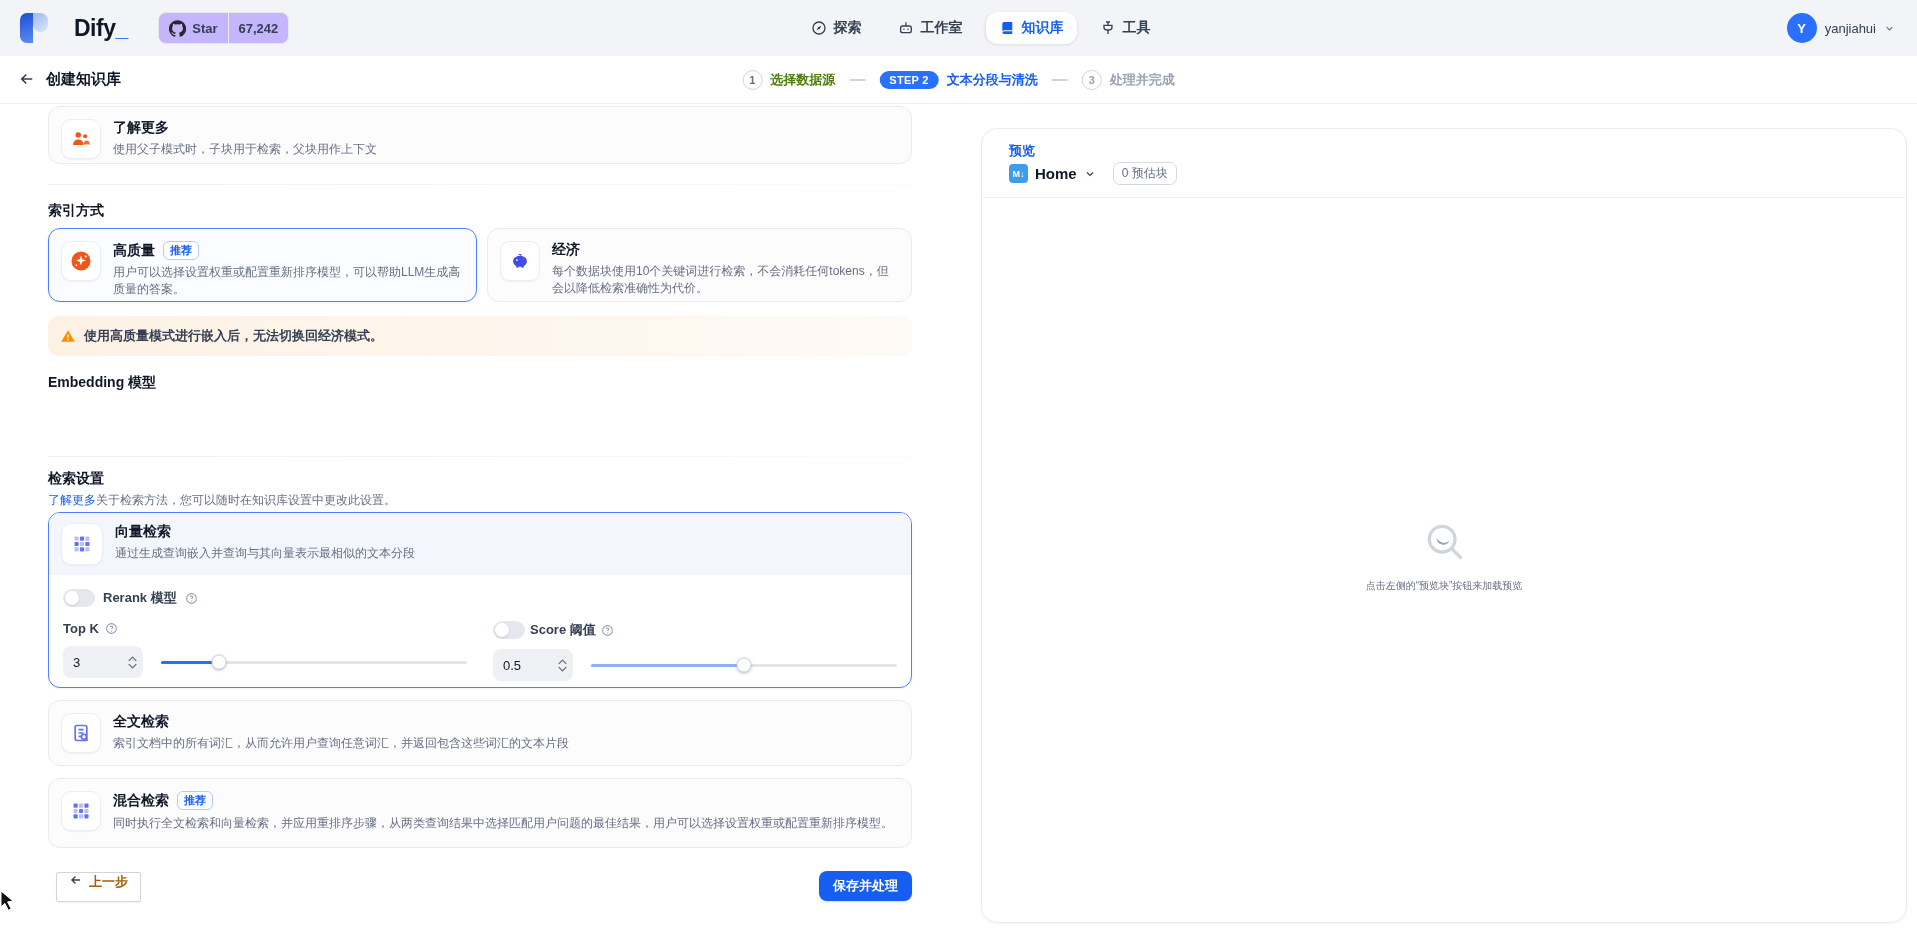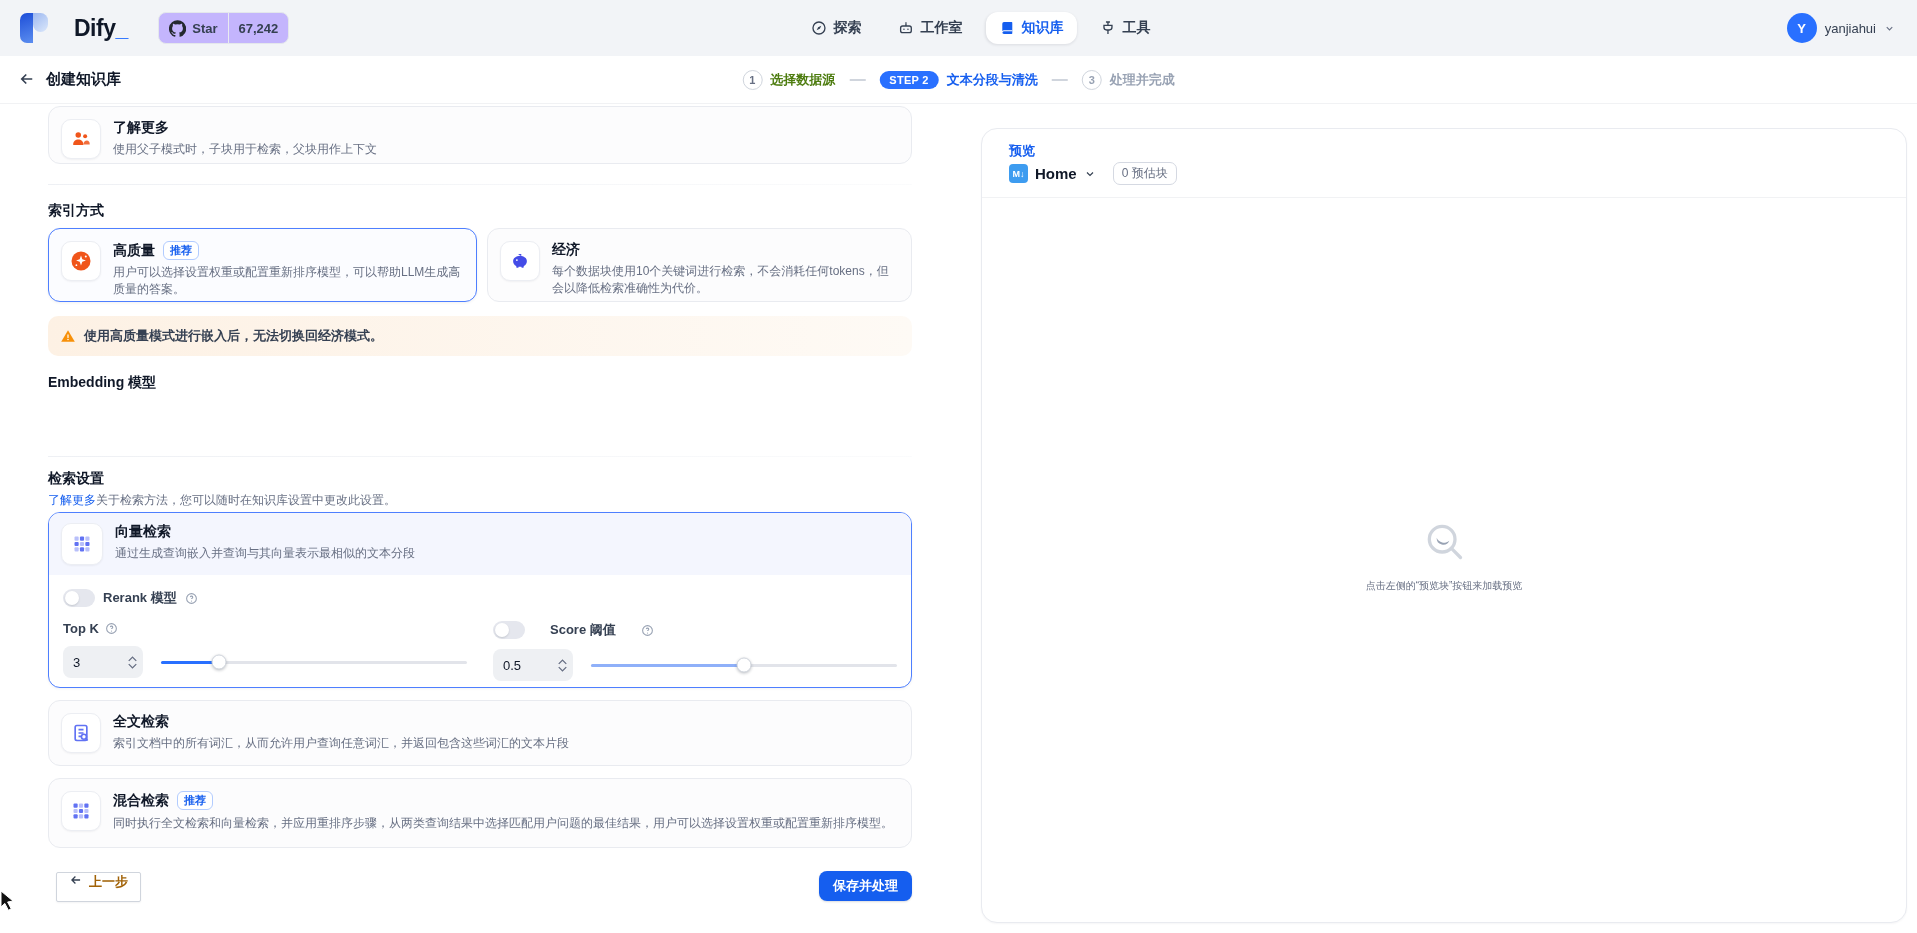--- a/index.html
+++ b/index.html
@@ -345,21 +345,21 @@
             </div>
             <div class="slider">
               <div class="track"></div>
               <div class="fill" style="width: 19%;"></div>
               <div class="handle" style="left: 19%;"></div>
             </div>
           </div>
         </div>
 
         <div style="flex:1;">
-          <div style="display:flex; align-items:center; gap:25px;">
+          <div style="display:flex; align-items:center; gap:5px;">
             <div class="toggle">
                 <div class="knob"></div>
               </div>
             <span class="ctl-label">Score 阈值</span>
             <svg class="info-ic" viewBox="0 0 24 24" fill="none" stroke="currentColor" stroke-width="2">
                 <circle cx="12" cy="12" r="9"></circle>
                 <path d="M9.8 9.2a2.3 2.3 0 0 1 4.5.7c0 1.5-2.3 2-2.3 3.2"></path>
                 <circle cx="12" cy="16.8" r="1" fill="currentColor" stroke="none"></circle>
               </svg>
           </div>

